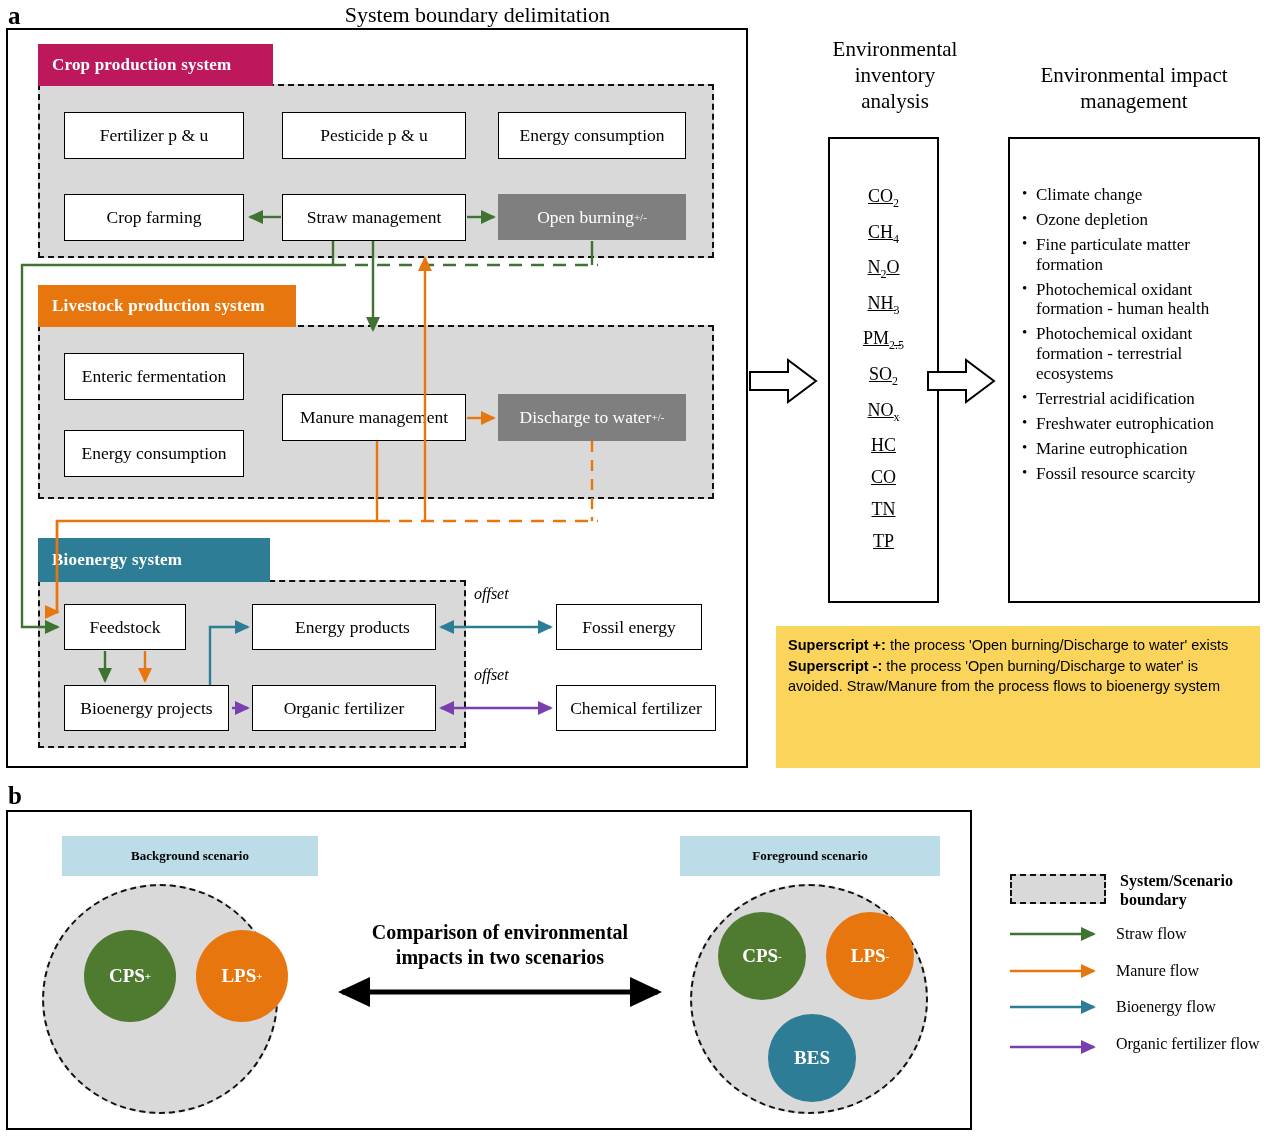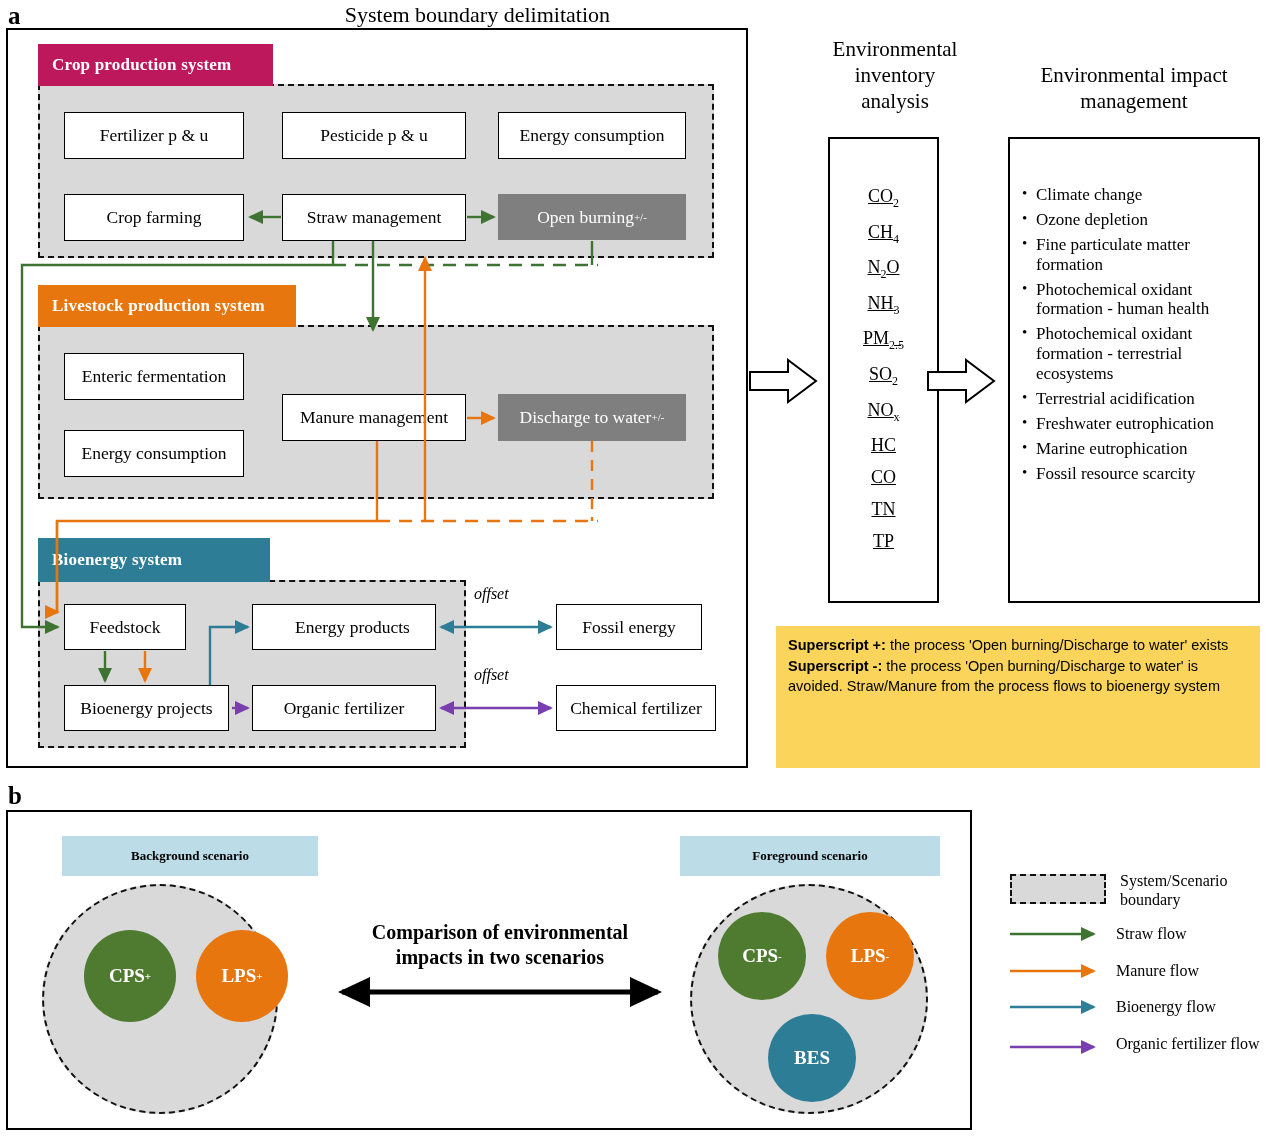--- a/index.html
+++ b/index.html
@@ -289,21 +289,21 @@
 </div>
 <div class="abs circ" style="left:826px;top:912px;width:88px;height:88px;background:#E8760E;">
   <span>LPS</span>
     <span class="sup">-</span>
 </div>
 <div class="abs circ" style="left:768px;top:1014px;width:88px;height:88px;background:#2E7D96;">
   <span>BES</span>
 </div>
 
 <div class="abs" style="left:1010px;top:872px;width:250px;">
-  <div style="display:flex;align-items:flex-start;margin-bottom:16px;">
+  <div style="display:flex;align-items:flex-start;margin-bottom:16px;font-weight:bold;">
     <div class="lg-swatch" style="width:92px;height:26px;margin-right:14px;flex:none;margin-top:2px;"></div>
     <div class="lg-text">System/Scenario boundary</div>
   </div>
   <div style="display:flex;align-items:center;margin-bottom:18px;">
     <svg style="width:92px;height:14px;margin-right:14px;flex:none;">
         <defs>
           <marker id="lg1" markerWidth="7" markerHeight="7" refX="5.6" refY="3" orient="auto">
             <path d="M0,0 L6.4,3 L0,6 z" fill="#3F7331"></path>
           </marker>
         </defs>

